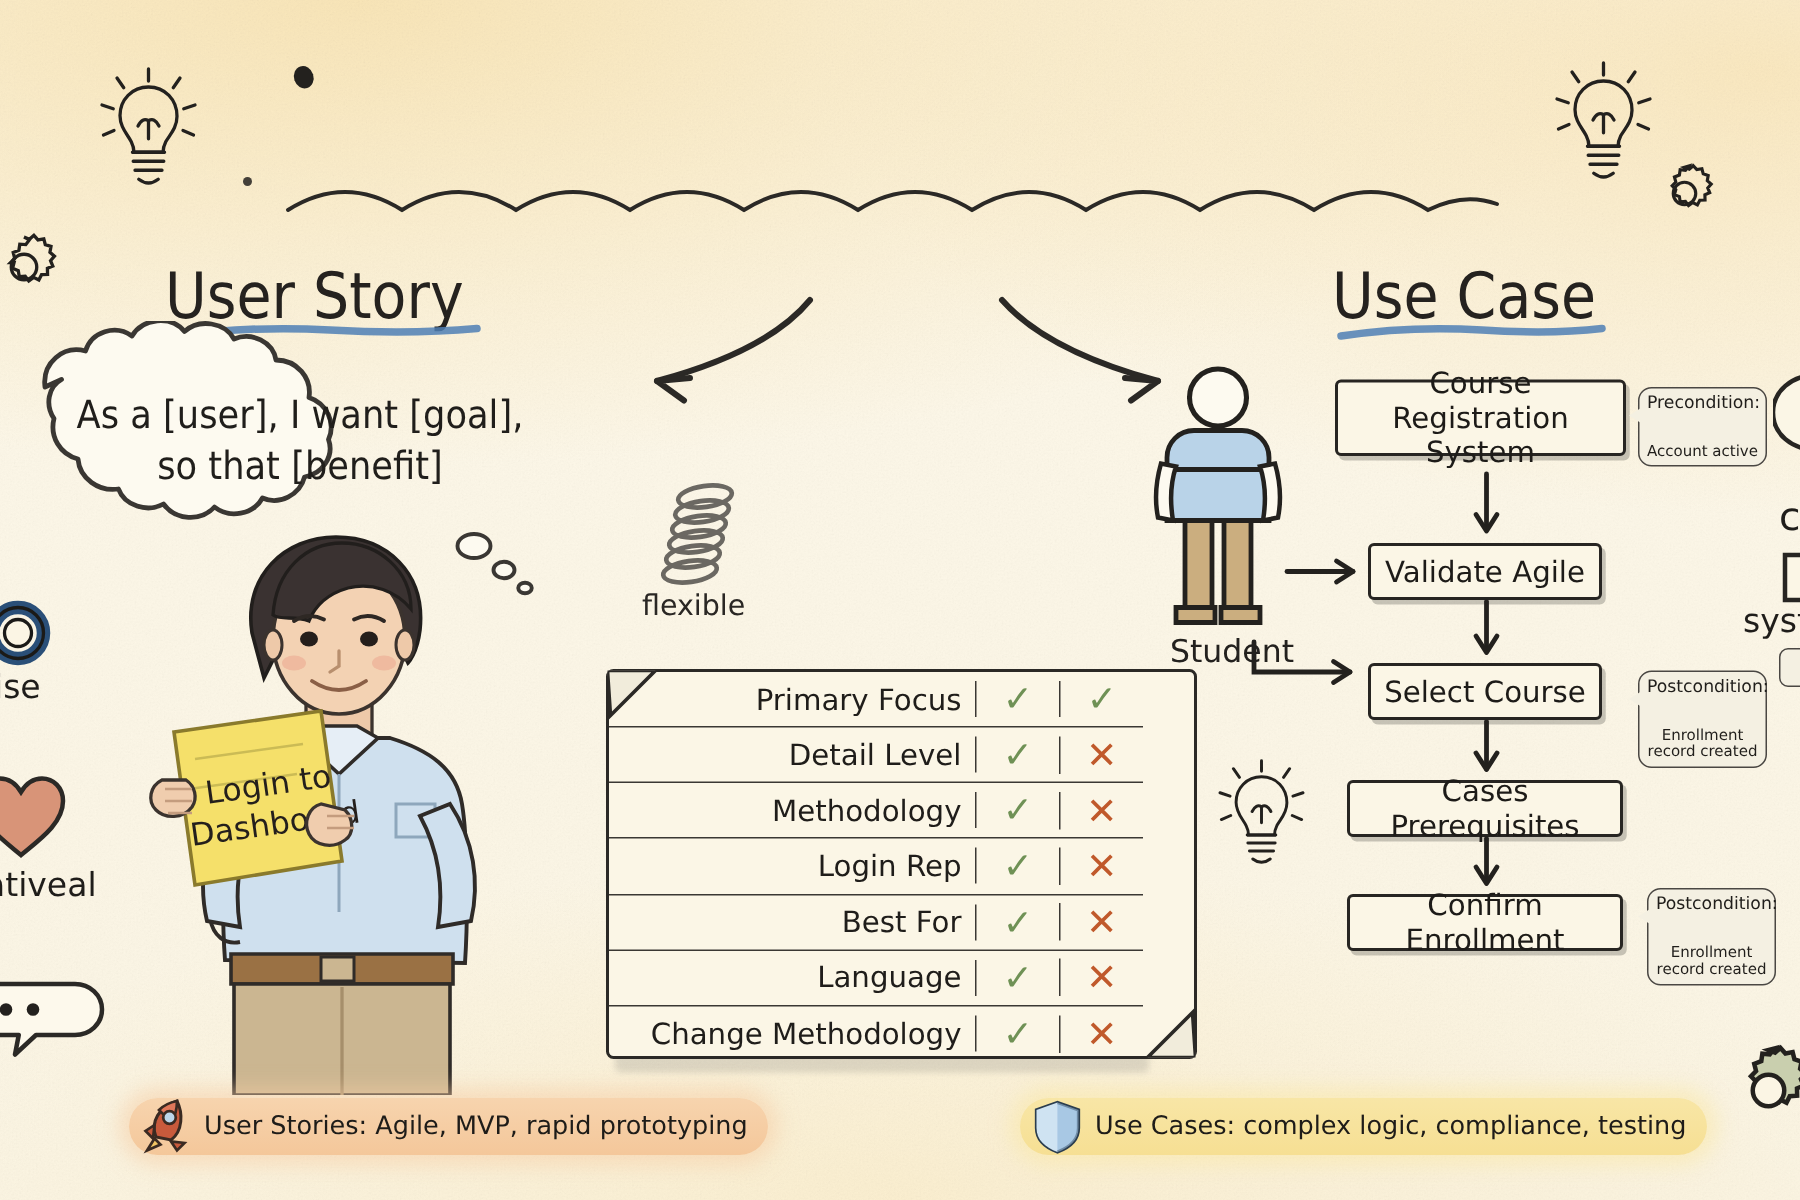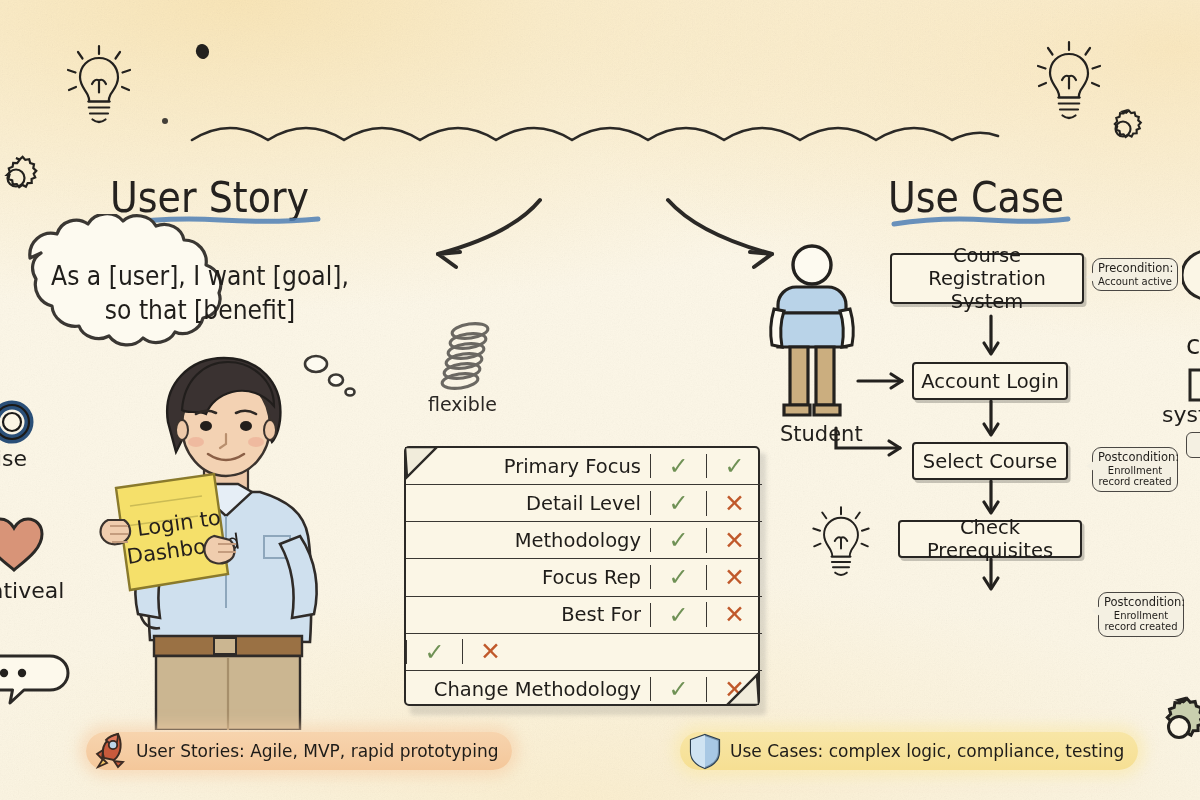--- a/index.html
+++ b/index.html
@@ -97,21 +97,21 @@
     position: absolute; left: 404px; top: 446px;
     width: 360px; height: 266px;
   }
   #table-shadow {
     position: absolute; left: 6px; top: 7px; width: 356px; height: 262px;
     background: rgba(120,118,112,.22);
     border-radius: 4px;
     filter: blur(2px);
   }
   #table-paper {
-    position: absolute; left: 0; top: 0; width: 356px; height: 260px;
+    position: absolute; left: 0; top: 0; width: 394px; height: 260px;
     background: #fbf6e6;
     border: 2.6px solid #2b2926;
     border-radius: 5px;
   }
   #table-rows {
     position: absolute; left: 0; top: 0; width: 356px; height: 260px;
   }
   .trow {
     display: flex; align-items: center;
     height: 37.14px;
@@ -176,21 +176,21 @@
     position: absolute;
     background: #f4f0e2;
     border: 1.7px solid #4a4743;
     border-radius: 9px;
     text-align: center;
     color: #201e1b;
     line-height: 1.18;
     padding: 3px 5px;
   }
   .callout .c-title { font-size: 11.5px; }
-  .callout .c-body  { font-size: 10px; }
+  .callout .c-body  { font-size: 10px; margin-top: 20px; }
   .callout::before {
     content: "";
     position: absolute;
     left: -7px; top: 13px;
     width: 0; height: 0;
     border-top: 5px solid transparent;
     border-bottom: 5px solid transparent;
     border-right: 8px solid #f4f0e2;
   }
   .callout::after {
@@ -507,23 +507,24 @@
     </g>
   </svg>
   <svg class="flow-arrow" style="left:834px;top:424px;" width="80" height="44" viewBox="0 0 80 44">
     <g fill="none" stroke="#23211e" stroke-width="3.2" stroke-linecap="round">
       <path d="M2 4v20h64"></path>
         <path d="M66 24l-11 -7M66 24l-11 7"></path>
     </g>
   </svg>
 
   <div class="flow-box hand" id="box-system">Course Registration System</div>
-  <div class="flow-box hand" id="box-validate">Account Login</div>
+  <div class="flow-box hand" id="box-validate">Validate Agile</div>
   <div class="flow-box hand" id="box-select">Select Course</div>
-  <div class="flow-box hand" id="box-prereq">Check Prerequisites</div>
+  <div class="flow-box hand" id="box-prereq">Cases Prerequisites</div>
+  <div class="flow-box hand" id="box-confirm">Confirm Enrollment</div>
 
   <svg class="flow-arrow" style="left:978px;top:314px;" width="26" height="50" viewBox="0 0 26 50">
     <g fill="none" stroke="#23211e" stroke-width="3.2" stroke-linecap="round">
       <path d="M13 2v36"></path>
         <path d="M13 40l-7-11M13 40l7-11"></path>
     </g>
   </svg>
   <svg class="flow-arrow" style="left:978px;top:399px;" width="26" height="46" viewBox="0 0 26 46">
     <g fill="none" stroke="#23211e" stroke-width="3.2" stroke-linecap="round">
       <path d="M13 2v32"></path>
@@ -582,30 +583,31 @@
             <div class="tlabel hand">Detail Level</div>
             <div class="tmark col-a mark-yes">✓</div>
             <div class="tmark col-b mark-no">✕</div>
           </div>
           <div class="trow">
             <div class="tlabel hand">Methodology</div>
             <div class="tmark col-a mark-yes">✓</div>
             <div class="tmark col-b mark-no">✕</div>
           </div>
           <div class="trow">
-            <div class="tlabel hand">Focus Rep</div>
+            <div class="tlabel hand">Login Rep</div>
             <div class="tmark col-a mark-yes">✓</div>
             <div class="tmark col-b mark-no">✕</div>
           </div>
           <div class="trow">
             <div class="tlabel hand">Best For</div>
             <div class="tmark col-a mark-yes">✓</div>
             <div class="tmark col-b mark-no">✕</div>
           </div>
           <div class="trow">
+            <div class="tlabel hand">Language</div>
             <div class="tmark col-a mark-yes">✓</div>
             <div class="tmark col-b mark-no">✕</div>
           </div>
           <div class="trow">
             <div class="tlabel hand">Change Methodology</div>
             <div class="tmark col-a mark-yes">✓</div>
             <div class="tmark col-b mark-no">✕</div>
           </div>
         </div>
       <svg class="corner-fold" id="fold-tl" width="34" height="34" viewBox="0 0 34 34">

